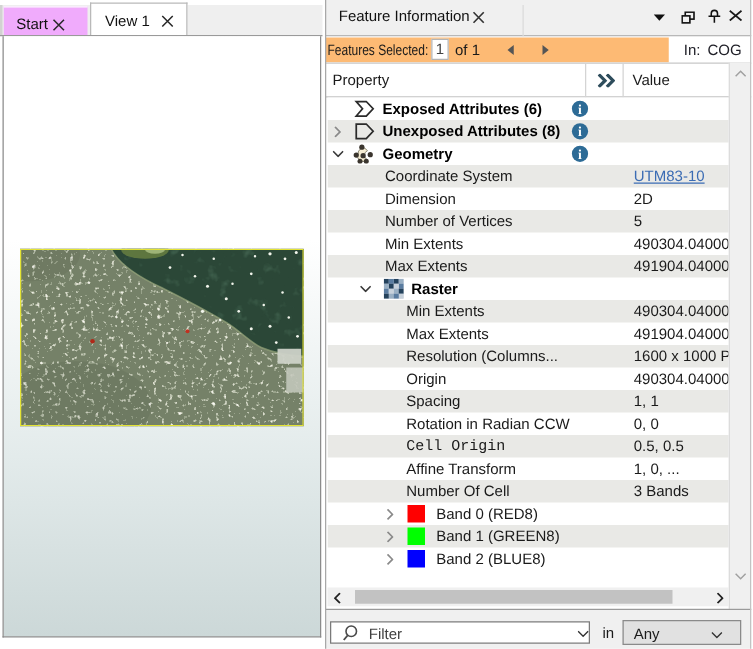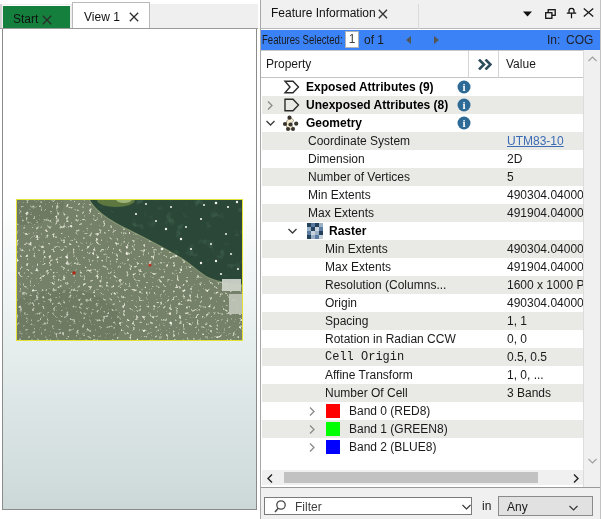--- a/index.html
+++ b/index.html
@@ -1,36 +1,36 @@
 <!DOCTYPE html>
 <html><head>
 <meta charset="utf-8">
 <style>
 * { margin:0; padding:0; box-sizing:border-box; }
 html,body { width:602px; height:519px; background:#ffffff; overflow:hidden;
   font-family:"Liberation Sans", sans-serif; font-size:12px; color:#1a1a1a; }
 
 #tabbar { position:absolute; left:0; top:0; width:258px; height:28px; background:#ffffff; }
 #tabbar .bg { position:absolute; left:0; top:4px; right:0; bottom:0; background:#efefef; }
-#tab-start { position:absolute; left:3px; top:5px; width:67px; height:23px; background:#15803d;
+#tab-start { position:absolute; left:3px; top:5px; width:67px; height:23px; background:#f0abfc;
   border-top:1px solid #fdfdfd; }
 #tab-view { position:absolute; left:72px; top:2px; width:78px; height:26px; background:#ffffff;
   border:1px solid #b9b9b9; border-bottom:none; }
 .tabtxt { position:absolute; top:6px; color:#111; }
 #lborder { position:absolute; left:0; top:28px; width:258px; height:1px; background:#9a9a9a; }
 #viewpane { position:absolute; left:2px; top:29px; width:255px; height:481px;
   border:1px solid #8b8b8b; border-top:none;
   background:linear-gradient(180deg,#ffffff 0%,#ffffff 34%,#e3ebeb 70%,#ccd8d8 100%); }
 #aerial { position:absolute; left:16px; top:199px; width:227px; height:142px; }
 
 #rpanel { position:absolute; left:258px; top:0; width:344px; height:519px; }
 #rtitle { position:absolute; left:2px; top:0; width:341px; height:29px; background:#f0f0f0;
   border-bottom:1px solid #b8b8b8; }
 #rtitle .t { position:absolute; left:11px; top:6px; color:#111; font-size:12px; }
-#featrow { position:absolute; left:2px; top:30px; width:341px; height:20px; background:#3b82f6; }
+#featrow { position:absolute; left:2px; top:30px; width:275px; height:20px; background:#fdba74; }
 #thead { position:absolute; left:2px; top:50px; width:341px; height:28px; background:#ffffff;
   border-top:1px solid #c8c8c8; border-bottom:1px solid #c4c4c4; }
 #tbody { position:absolute; left:4px; top:78px; width:321px; height:392px; background:#ffffff; overflow:hidden; }
 .row { position:absolute; left:0; width:321px; height:18px; overflow:hidden; }
 .row.alt { background:#e9e9e6; }
 .row .nm { position:absolute; top:2px; white-space:nowrap; }
 .row .vl { position:absolute; left:245px; top:2px; white-space:nowrap; }
 .row b { font-weight:bold; color:#000; }
 .link { color:#3b6cb4; text-decoration:underline; }
 #vscroll { position:absolute; left:325px; top:50px; width:17px; height:437px; background:#f0f0f0;
@@ -180,21 +180,21 @@
         <path d="M1 0.5 L6 5.5 L1 10.5 M7.5 0.5 L12.5 5.5 L7.5 10.5" fill="none" stroke="#2e4d5c" stroke-width="2.6"></path>
       </svg>
     <span style="position:absolute;left:238px;top:0px;height:27px;width:1px;background:#d4d4d4;"></span>
     <span style="position:absolute;left:246px;top:6px;">Value</span>
   </div>
   <div id="tbody">
     <div class="row" style="top:0;">
       <svg class="chev" style="position:absolute;left:21px;top:2px;" width="18" height="14" viewBox="0 0 18 14">
           <path d="M2 1.2 H10 L15.5 7 L10 12.8 H2 L7 7 Z" fill="none" stroke="#2b2b2b" stroke-width="1.4"></path>
         </svg>
-      <span class="nm" style="left:44px;"><b>Exposed Attributes (9)</b></span>
+      <span class="nm" style="left:44px;"><b>Exposed Attributes (6)</b></span>
       <svg style="position:absolute;left:195px;top:2px;" width="14" height="14">
           <circle cx="7" cy="7" r="6.5" fill="#2d6b96"></circle>
           <text x="7" y="11" font-size="11" font-weight="bold" font-family="Liberation Serif" fill="#fff" text-anchor="middle">i</text>
         </svg>
     </div>
     <div class="row alt" style="top:18px;">
       <svg style="position:absolute;left:5px;top:5px;" width="6" height="9">
           <path d="M1 0.5 L5 4.5 L1 8.5" fill="none" stroke="#8a8a8a" stroke-width="1.3"></path>
         </svg>
       <svg style="position:absolute;left:21px;top:2px;" width="18" height="14" viewBox="0 0 18 14">

